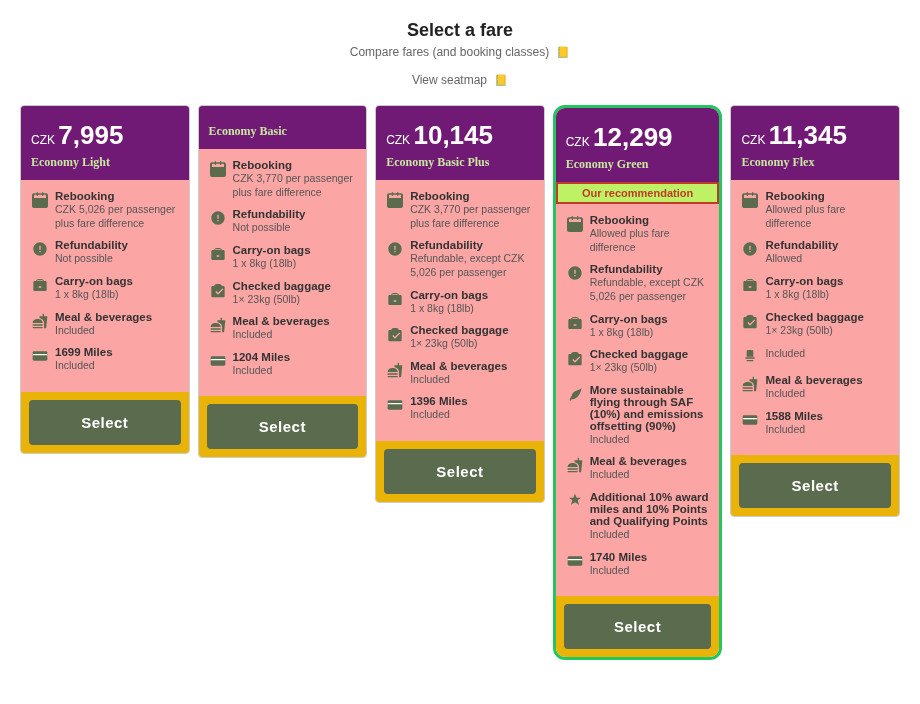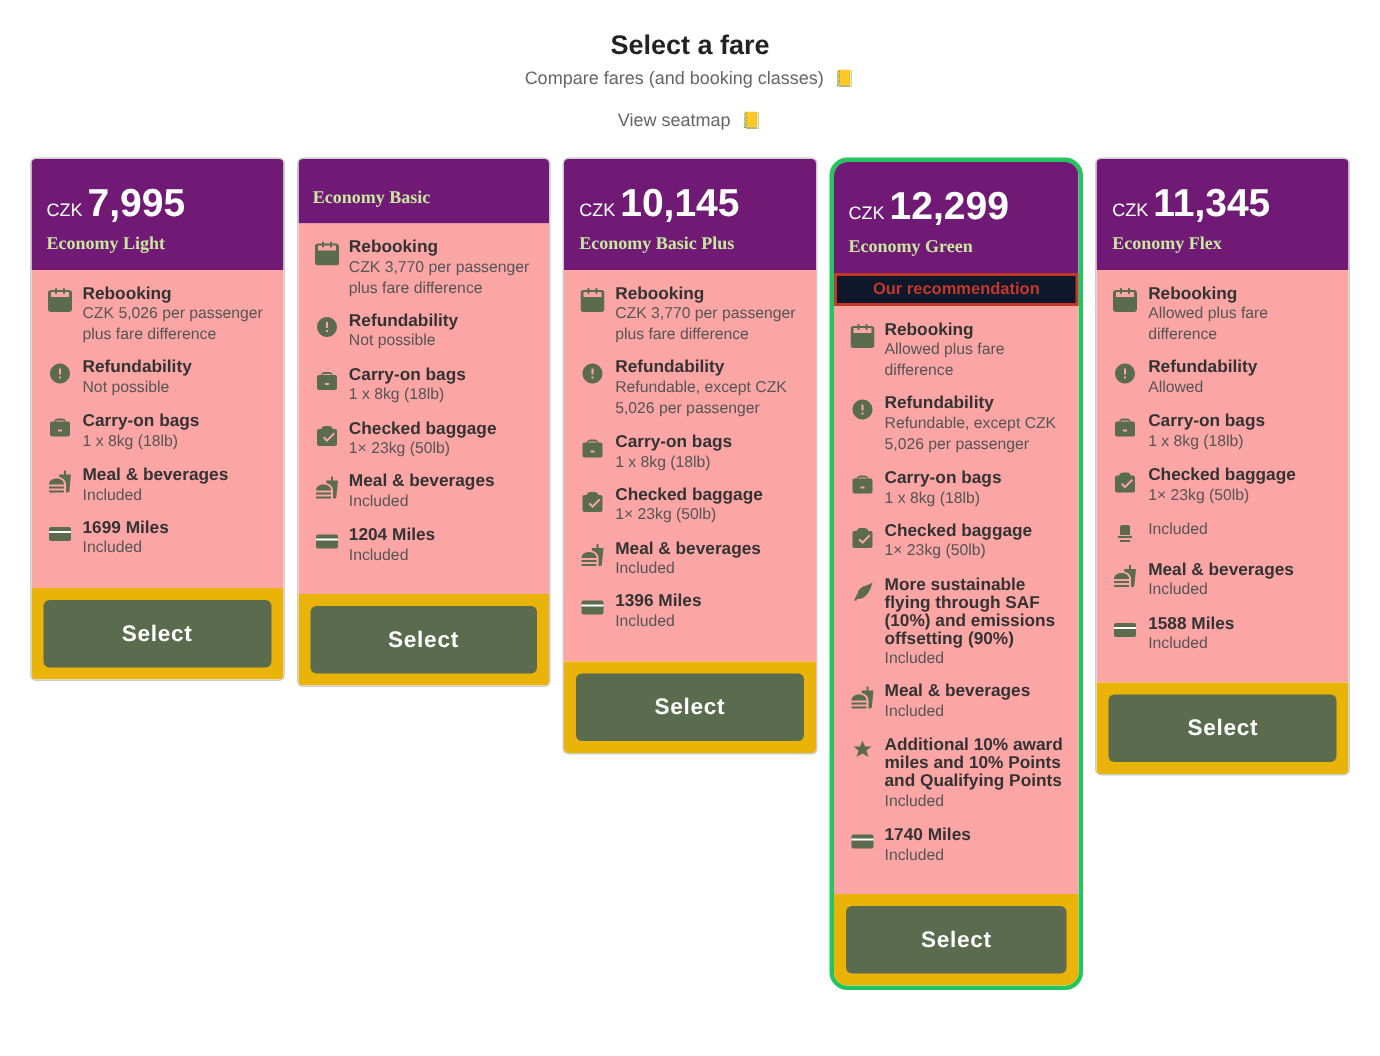--- a/index.html
+++ b/index.html
@@ -62,21 +62,21 @@
       font-weight: bold;
     }
     .card-header .fare-name {
       font-size: 12px;
       font-weight: bold;
       margin-top: 4px;
       color: #c8e6a0;
       font-family: Liberation Serif, serif;
     }
     .recommendation-badge {
-      background: #0f172a;
+      background: #bef264;
       border: 2px solid #c0392b;
       color: #c0392b;
       font-size: 11px;
       font-weight: bold;
       text-align: center;
       padding: 3px 6px;
       margin: 0;
     }
     .card-body {
       padding: 10px 10px;

